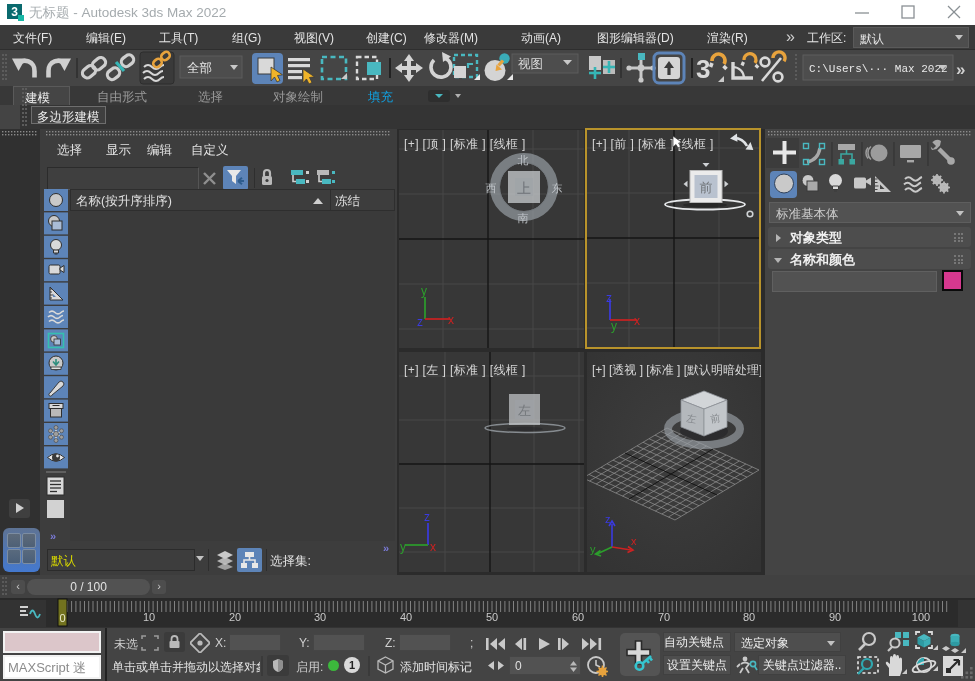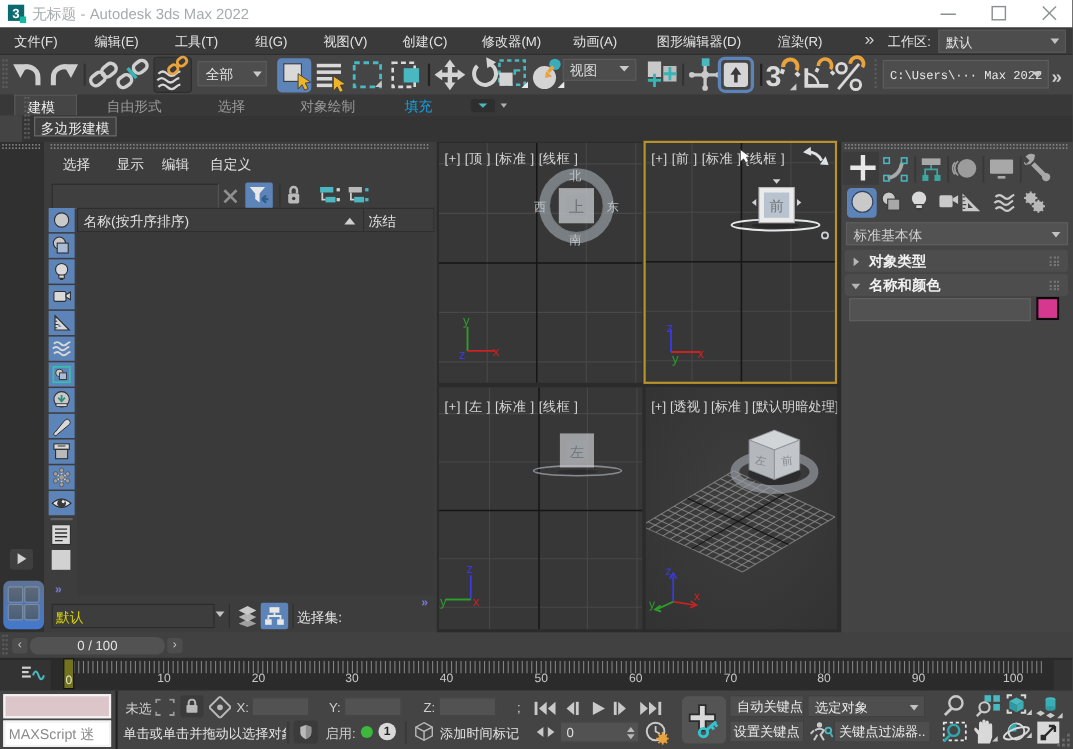--- a/index.html
+++ b/index.html
@@ -62,21 +62,21 @@
       </g>
     </svg>
   </div>
   <div class="abs" id="menubar">
     <div class="menu-item" style="left:13px">文件(F)</div>
     <div class="menu-item" style="left:86px">编辑(E)</div>
     <div class="menu-item" style="left:159px">工具(T)</div>
     <div class="menu-item" style="left:232px">组(G)</div>
     <div class="menu-item" style="left:294px">视图(V)</div>
     <div class="menu-item" style="left:366px">创建(C)</div>
-    <div class="menu-item" style="left:438px">修改器(M)</div>
+    <div class="menu-item" style="left:424px">修改器(M)</div>
     <div class="menu-item" style="left:521px">动画(A)</div>
     <div class="menu-item" style="left:597px">图形编辑器(D)</div>
     <div class="menu-item" style="left:707px">渲染(R)</div>
     <div class="menu-item" style="left:786px;top:3px;font-size:16px;color:#d0d0d0">»</div>
     <div class="menu-item" style="left:807px">工作区:</div>
     <div class="abs" style="left:853px;top:2px;width:116px;height:21px;background:#4d4d4d;border:1px solid #5a5a5a">
       <div class="abs" style="left:6px;top:3px;color:#e8e8e8;font-size:12px">默认</div>
       <div class="abs" style="right:5px;top:7px;width:0;height:0;border-left:4px solid transparent;border-right:4px solid transparent;border-top:5px solid #c2c2c2"></div>
     </div>
   </div>
@@ -1487,21 +1487,21 @@
       <svg class="abs" style="left:5px;top:6px" width="32" height="34" viewBox="0 0 32 34">
         <path d="M 10.5 2 h 6 v 8.5 H 25 v 6 h -8.5 V 25 h -6 v -8.5 H 2 v -6 h 8.5 z" fill="#d8d8d8" stroke="#2a2a2a" stroke-width="1.6"></path>
         <g stroke="#35c4cf" stroke-width="2.6" fill="none">
           <circle cx="14.5" cy="27" r="3.8"></circle>
           <line x1="17.5" y1="24.5" x2="26" y2="17"></line>
           <line x1="22" y1="21.5" x2="24" y2="24"></line>
           <line x1="25" y1="19" x2="27" y2="21.5"></line>
         </g>
       </svg>
     </div>
-    <div class="abs" style="left:663px;top:4px;width:68px;height:20px;background:#4e4e4e;border:1px solid #404040;color:#ececec;font-size:12px;text-align:right;line-height:19px">自动关键点</div>
+    <div class="abs" style="left:663px;top:4px;width:68px;height:20px;background:#4e4e4e;border:1px solid #404040;color:#ececec;font-size:12px;text-align:left;line-height:19px">自动关键点</div>
     <div class="abs" style="left:734px;top:4px;width:107px;height:20px;background:#4e4e4e;border:1px solid #404040">
       <div class="abs" style="left:6px;top:2px;color:#ececec;font-size:12px">选定对象</div>
       <div class="abs" style="right:5px;top:8px;width:0;height:0;border-left:4px solid transparent;border-right:4px solid transparent;border-top:5px solid #c2c2c2"></div>
     </div>
     <div class="abs" style="left:663px;top:27px;width:68px;height:20px;background:#4e4e4e;border:1px solid #404040;color:#ececec;font-size:12px;text-align:center;line-height:19px">设置关键点</div>
     <svg class="abs" style="left:736px;top:28px" width="22" height="19" viewBox="0 0 22 19">
       <circle cx="9" cy="3" r="2.4" fill="#c9c9c9"></circle>
       <path d="M 5 8 q 4 -3 8 0 l -3 4 l 3 5 M 7 12 l -3 5 M 4 8 l -3 3" stroke="#c9c9c9" stroke-width="1.8" fill="none"></path>
       <circle cx="17" cy="8" r="2.6" fill="none" stroke="#49b8c0" stroke-width="1.6"></circle>
       <line x1="18.5" y1="10" x2="21" y2="14" stroke="#49b8c0" stroke-width="1.6"></line>

